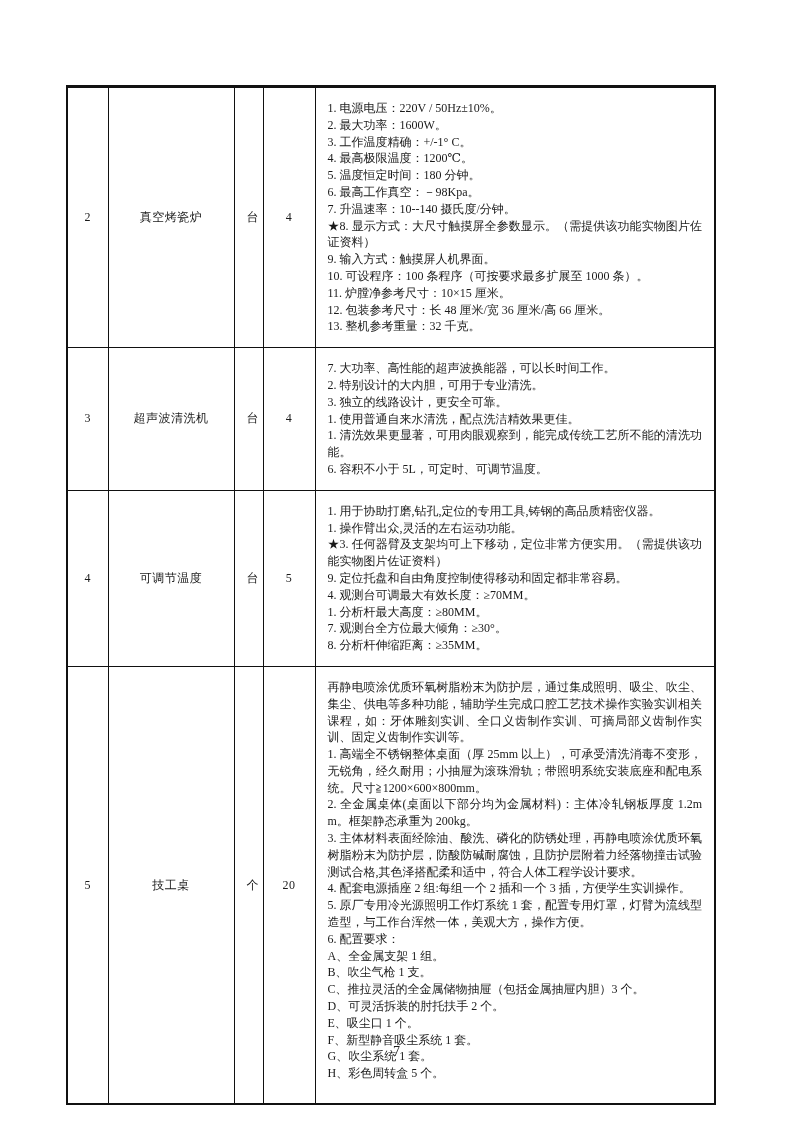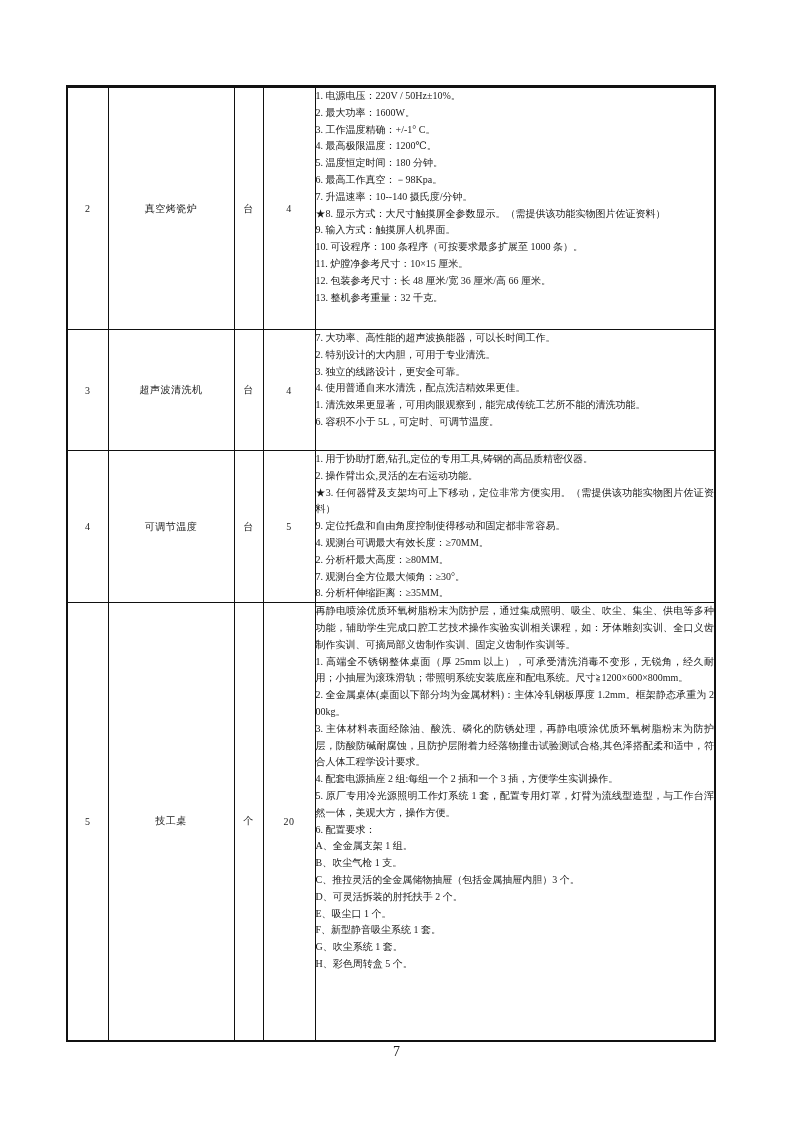--- a/index.html
+++ b/index.html
@@ -24,22 +24,22 @@
     left: 66px;
     top: 85px;
     width: 648px;
     border-collapse: collapse;
     table-layout: fixed;
     border: 2px solid #111;
     border-top-width: 3px;
   }
   table.spec-table td {
     border: 1px solid #111;
-    font-size: 10px;
-    padding: 0;
+    font-size: 12px;
+    padding: 12px;
     overflow: hidden;
   }
   td.c-center {
     text-align: center;
     vertical-align: middle;
     letter-spacing: 0.5px;
   }
   td.c-specs {
     vertical-align: top;
     text-align: justify;
@@ -101,37 +101,37 @@
       </tr>
       <tr class="r-3">
         <td class="c-center">3</td>
         <td class="c-center">超声波清洗机</td>
         <td class="c-center">台</td>
         <td class="c-center">4</td>
         <td class="c-specs">
             <div class="spec-line">7. 大功率、高性能的超声波换能器，可以长时间工作。</div>
             <div class="spec-line">2. 特别设计的大内胆，可用于专业清洗。</div>
             <div class="spec-line">3. 独立的线路设计，更安全可靠。</div>
-            <div class="spec-line">4. 使用普通自来水清洗，配点洗洁精效果更佳。</div>
+            <div class="spec-line">1. 使用普通自来水清洗，配点洗洁精效果更佳。</div>
             <div class="spec-line">1. 清洗效果更显著，可用肉眼观察到，能完成传统工艺所不能的清洗功能。</div>
             <div class="spec-line">6. 容积不小于 5L，可定时、可调节温度。</div>
           </td>
       </tr>
       <tr class="r-4">
         <td class="c-center">4</td>
         <td class="c-center">可调节温度</td>
         <td class="c-center">台</td>
         <td class="c-center">5</td>
         <td class="c-specs">
             <div class="spec-line">1. 用于协助打磨,钻孔,定位的专用工具,铸钢的高品质精密仪器。</div>
-            <div class="spec-line">2. 操作臂出众,灵活的左右运动功能。</div>
+            <div class="spec-line">1. 操作臂出众,灵活的左右运动功能。</div>
             <div class="spec-line">★3. 任何器臂及支架均可上下移动，定位非常方便实用。（需提供该功能实物图片佐证资料）</div>
             <div class="spec-line">9. 定位托盘和自由角度控制使得移动和固定都非常容易。</div>
             <div class="spec-line">4. 观测台可调最大有效长度：≥70MM。</div>
-            <div class="spec-line">2. 分析杆最大高度：≥80MM。</div>
+            <div class="spec-line">1. 分析杆最大高度：≥80MM。</div>
             <div class="spec-line">7. 观测台全方位最大倾角：≥30°。</div>
             <div class="spec-line">8. 分析杆伸缩距离：≥35MM。</div>
           </td>
       </tr>
       <tr class="r-5">
         <td class="c-center">5</td>
         <td class="c-center">技工桌</td>
         <td class="c-center">个</td>
         <td class="c-center">20</td>
         <td class="c-specs">

